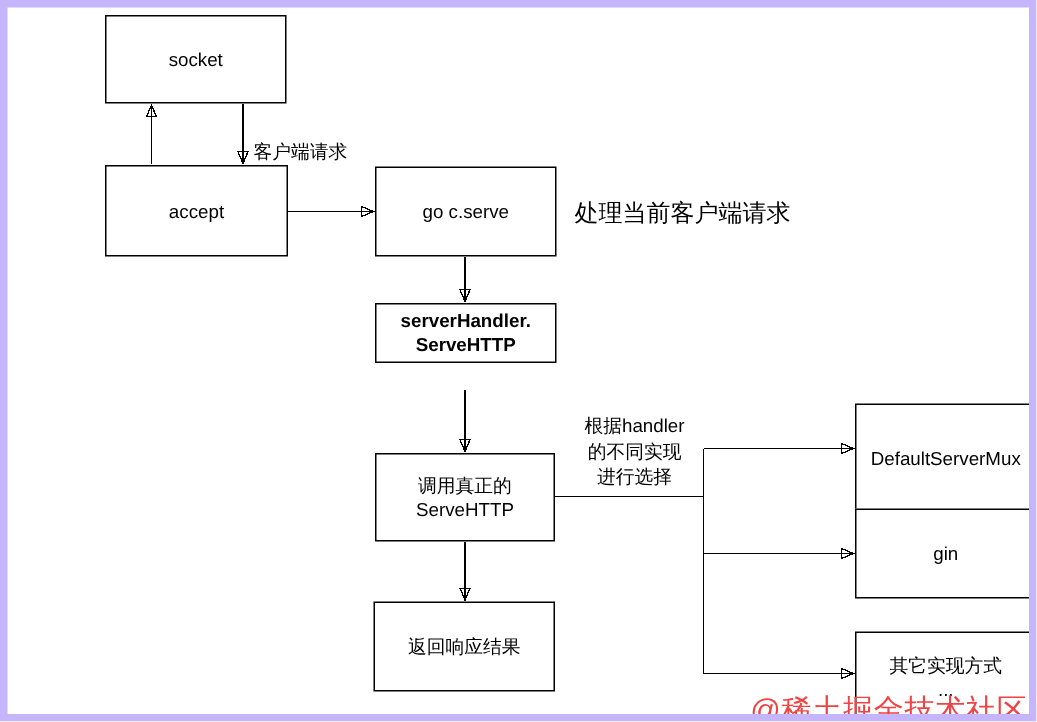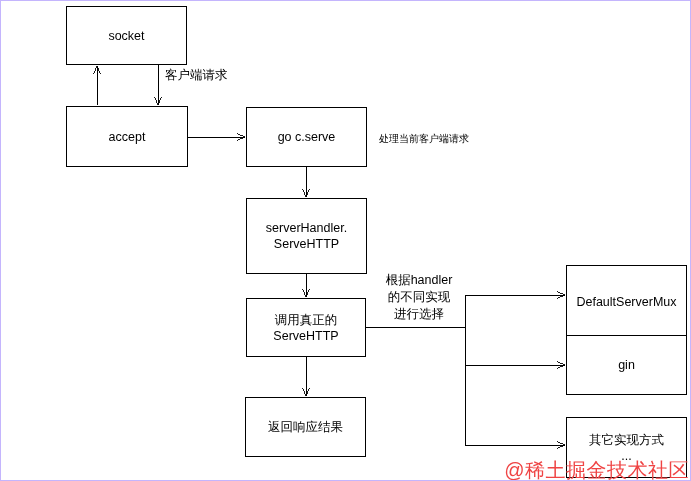--- a/index.html
+++ b/index.html
@@ -1,21 +1,21 @@
 <!DOCTYPE html>
 <html><head>
 <meta charset="utf-8">
 <style>
   html, body { margin: 0; padding: 0; background: #ffffff; }
   .canvas {
     position: relative;
     width: 691px;
     height: 481px;
     background: #ffffff;
-    border: 1px solid #c4b5fd;
+    border: 5px solid #c4b5fd;
     box-sizing: border-box;
     font-family: "Liberation Sans", "DejaVu Sans", sans-serif;
     color: #000000;
     overflow: hidden;
   }
   svg.wires {
     position: absolute;
     left: 0; top: 0;
     width: 691px; height: 481px;
     pointer-events: none;
@@ -42,21 +42,21 @@
   .edge-label {
     position: absolute;
     font-size: 12.5px;
     line-height: 17px;
     white-space: pre-line;
     background: #ffffff;
   }
   .edge-label.center { text-align: center; }
   .side-note {
     position: absolute;
-    font-size: 10px;
+    font-size: 16px;
     line-height: 15px;
     white-space: nowrap;
   }
   .watermark {
     position: absolute;
     right: 1px;
     top: 460px;
     font-size: 20px;
     line-height: 19px;
     color: #ef4444;
@@ -86,37 +86,37 @@
     <path d="M464 364 L564 364" marker-end="url(#arrow)"></path>
     <path d="M464 444 L564 444" marker-end="url(#arrow)"></path>
   </svg>
 
   <div class="node" style="left:65px; top:5px; width:121px; height:59px;">socket</div>
 
   <div class="node" style="left:65px; top:105px; width:122px; height:61px;">accept</div>
 
   <div class="node" style="left:245px; top:106px; width:121px; height:60px;">go c.serve</div>
 
-  <div class="node" style="left:245px; top:197px; width:121px; height:76px;">serverHandler.
+  <div class="node" style="left:245px; top:197px; width:121px; height:40px;font-weight:bold;">serverHandler.
 ServeHTTP</div>
 
   <div class="node" style="left:245px; top:297px; width:120px; height:59px;">调用真正的
 ServeHTTP</div>
 
   <div class="node" style="left:244px; top:396px; width:121px; height:60px;">返回响应结果</div>
 
   <div class="node" style="left:565px; top:264px; width:121px; height:74px;">DefaultServerMux</div>
 
   <div class="node" style="left:565px; top:334px; width:121px; height:60px;">gin</div>
 
   <div class="node" style="left:565px; top:416px; width:121px; height:61px;">其它实现方式
 ...</div>
 
 
-  <div class="edge-label" style="left:164px; top:66px;">客户端请求</div>
+  <div class="edge-label" style="left:164px; top:88px;">客户端请求</div>
 
   <div class="side-note" style="left:378px; top:130px;">处理当前客户端请求</div>
 
   <div class="edge-label center" style="left:376px; top:271px; width:84px;">根据handler
 的不同实现
 进行选择</div>
 
   <div class="watermark">@稀土掘金技术社区</div>
 
 </div>

